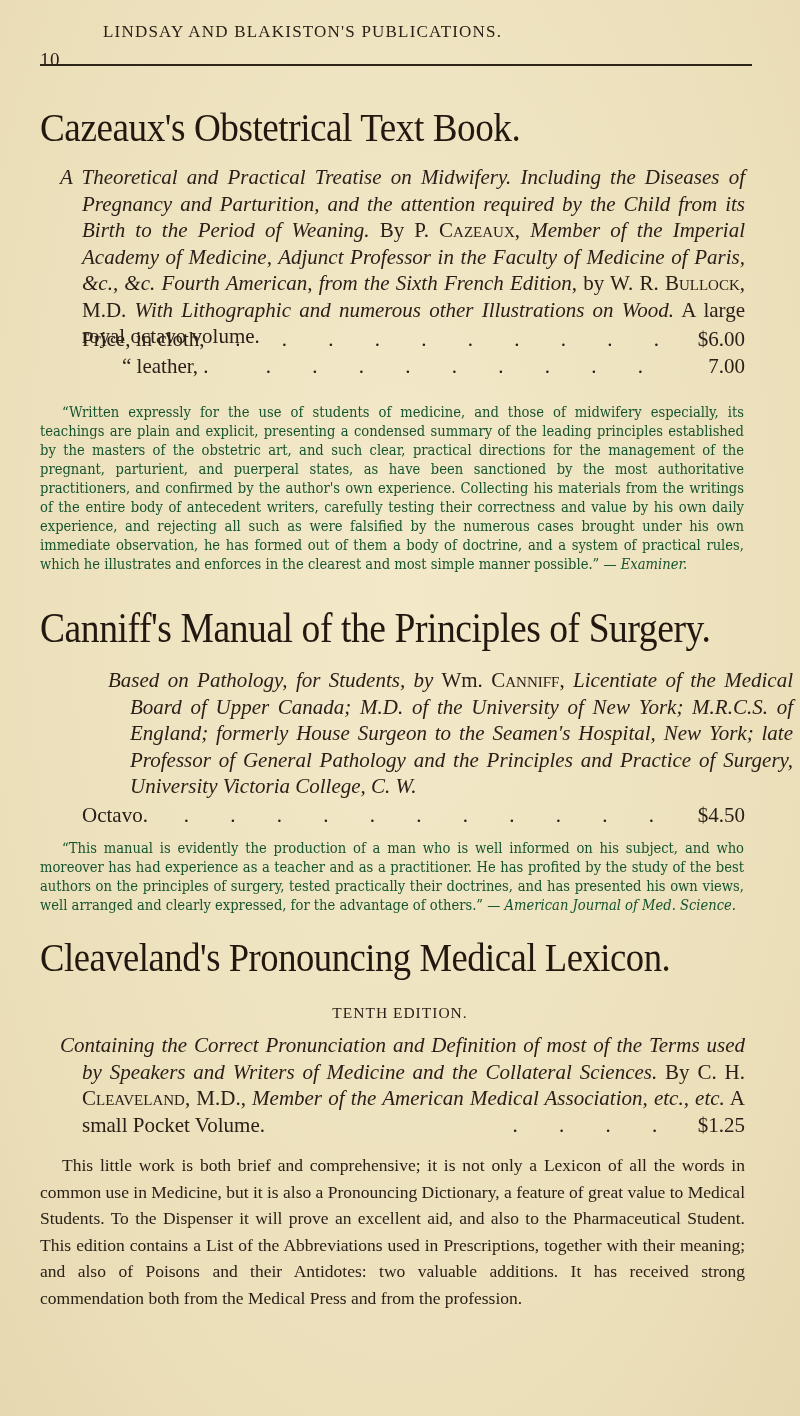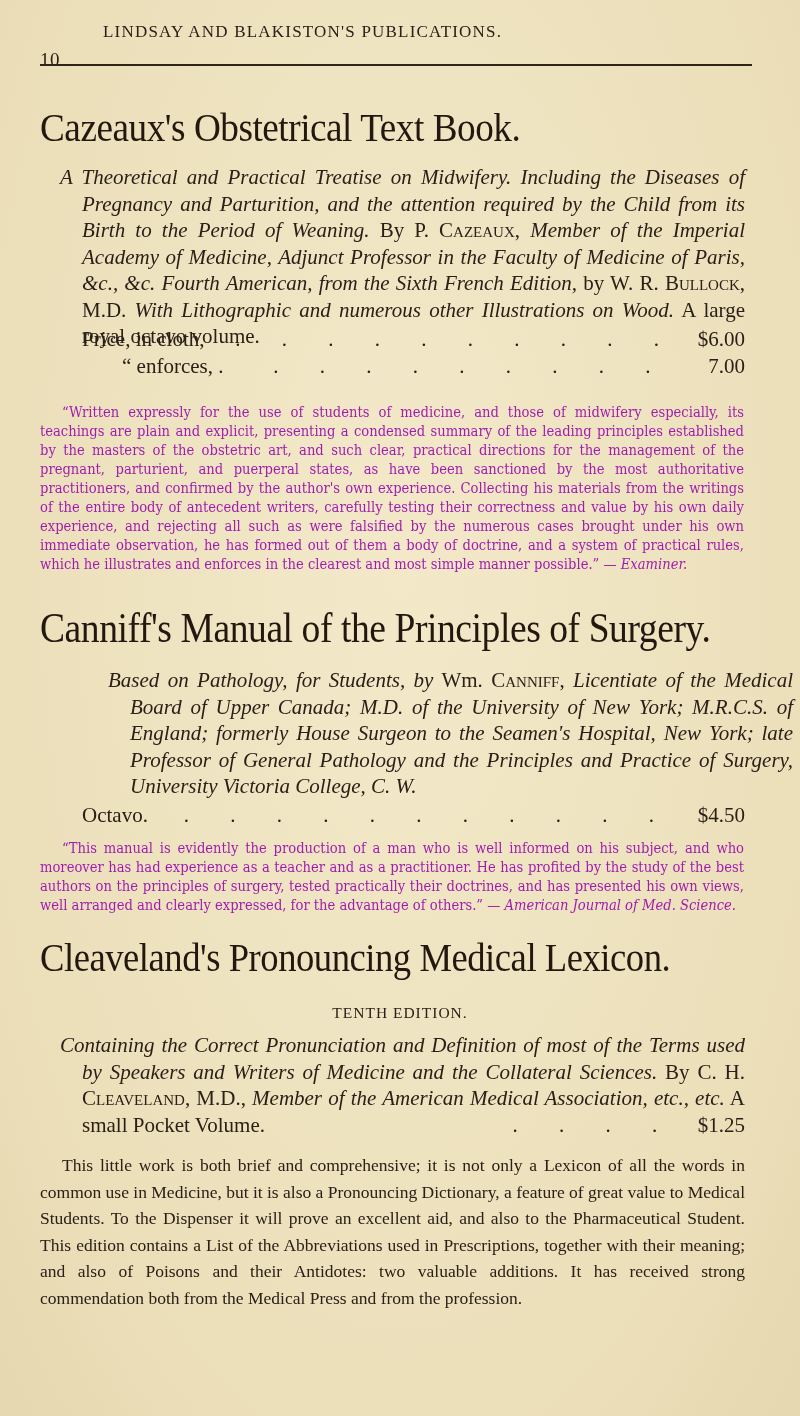--- a/index.html
+++ b/index.html
@@ -25,21 +25,21 @@
     font-family: "Liberation Serif", "DejaVu Serif", serif;
     color: #22180f; letter-spacing: -0.5px;
     transform-origin: left top;
   }
   .entry { position: absolute; left: 82px; width: 663px; font-size: 21px; line-height: 26.5px; text-align: justify; }
   .entry.first-hang { text-indent: -22px; }
   .entry i { font-style: italic; }
   .sc { font-variant: small-caps; }
   .price-row { display: flex; justify-content: space-between; }
   .price-row .dots { flex: 1; text-align: center; letter-spacing: 18px; overflow: hidden; white-space: nowrap; padding-left: 10px; }
-  .quote { position: absolute; left: 40px; width: 704px; font-size: 14.6px; line-height: 19px; text-align: justify; color: #a21caf; font-family: "DejaVu Serif", serif; font-stretch: condensed; }
+  .quote { position: absolute; left: 40px; width: 704px; font-size: 14.6px; line-height: 19px; text-align: justify; color: #14532d; font-family: "DejaVu Serif", serif; font-stretch: condensed; }
   .quote .src { font-style: italic; }
   .edition { position: absolute; left: 0; width: 800px; text-align: center; font-size: 15.5px; letter-spacing: 1px; }
   .body-text { position: absolute; left: 40px; width: 705px; font-size: 17.5px; line-height: 26.5px; text-align: justify; }
   .indent { text-indent: 22px; }
 </style>
 </head>
 <body>
 
 <div class="page">
 
@@ -55,21 +55,21 @@
     <i>A Theoretical and Practical Treatise on Midwifery. Including the Diseases of Pregnancy and Parturition, and the attention required by the Child from its Birth to the Period of Weaning.</i><span> By P. </span><span class="sc">Cazeaux</span><span>, </span><i>Member of the Imperial Academy of Medicine, Adjunct Professor in the Faculty of Medicine of Paris, &amp;c., &amp;c. Fourth American, from the Sixth French Edition,</i><span> by W. R. </span><span class="sc">Bullock</span><span>, M.D. </span><i>With Lithographic and numerous other Illustrations on Wood.</i><span> A large royal octavo volume.</span>
   </div>
 
   <div class="entry" style="top:326px;">
     <div class="price-row">
       <span>Price, in cloth,</span>
       <span class="dots">. . . . . . . . . .</span>
       <span>$6.00</span>
     </div>
     <div class="price-row" style="padding-left:40px;">
-      <span>“  enforces, .</span>
+      <span>“  leather, .</span>
       <span class="dots">. . . . . . . . .</span>
       <span>7.00</span>
     </div>
   </div>
 
   <div class="quote indent" style="top:402px;">
     <span>“Written expressly for the use of students of medicine, and those of midwifery especially, its teachings are plain and explicit, presenting a condensed summary of the leading principles established by the masters of the obstetric art, and such clear, practical directions for the management of the pregnant, parturient, and puerperal states, as have been sanctioned by the most authoritative practitioners, and confirmed by the author's own experience. Collecting his materials from the writings of the entire body of antecedent writers, carefully testing their correctness and value by his own daily experience, and rejecting all such as were falsified by the numerous cases brought under his own immediate observation, he has formed out of them a body of doctrine, and a system of practical rules, which he illustrates and enforces in the clearest and most simple manner possible.” — </span><span class="src">Examiner.</span>
   </div>
 
   <h2 style="left:40px; top:604px; font-size:42px; transform:scaleX(0.895);">Canniff's Manual of the Principles of Surgery.</h2>

